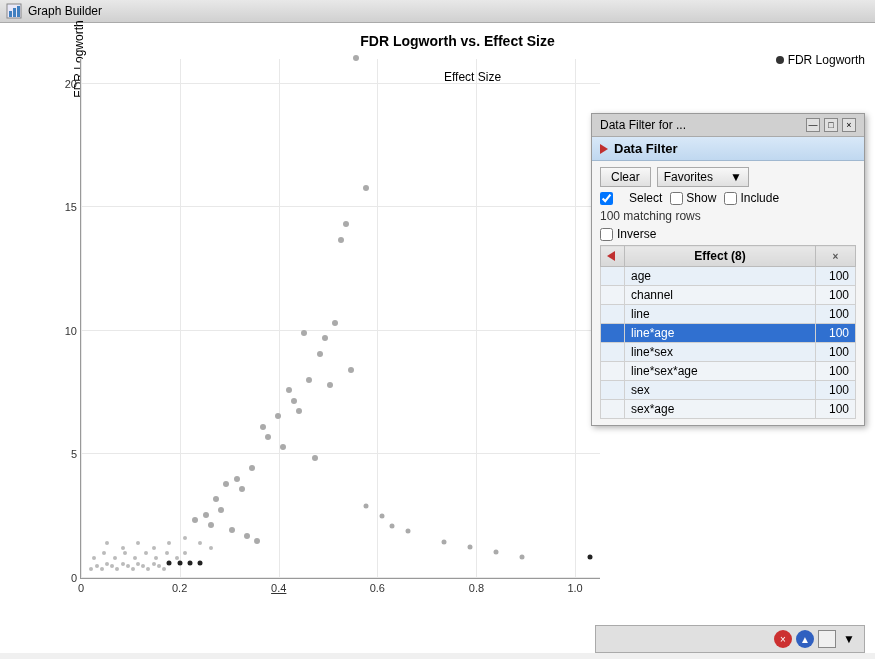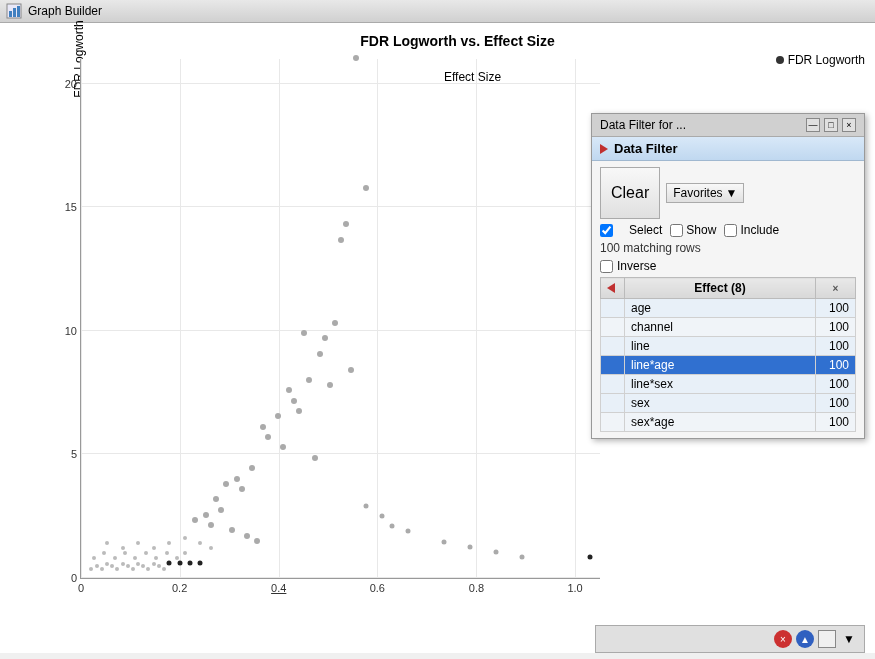--- a/index.html
+++ b/index.html
@@ -179,36 +179,36 @@
     }
 
     .filter-row {
       display: flex;
       align-items: center;
       gap: 6px;
       margin-bottom: 4px;
     }
 
     .btn-clear {
-      padding: 16px 10px;
+      padding: 2px 10px;
       background: linear-gradient(to bottom, #f8f8f8, #e0e0e0);
       border: 1px solid #aaa;
       cursor: pointer;
-      font-size: 16px;
+      font-size: 12px;
     }
 
     .btn-favorites {
       padding: 2px 6px;
       background: linear-gradient(to bottom, #f8f8f8, #e0e0e0);
       border: 1px solid #aaa;
       cursor: pointer;
       font-size: 12px;
       display: flex;
       align-items: center;
-      gap: 3px;
+      gap: 17px;
     }
 
     .checkbox-row {
       display: flex;
       align-items: center;
       gap: 8px;
       font-size: 12px;
     }
 
     .matching-rows {
@@ -547,20 +547,25 @@
             <tr class="row-selected">
       <td></td>
       <td>line*age</td>
       <td class="col-count">100</td>
     </tr>
             <tr class="row-normal">
       <td></td>
       <td>line*sex</td>
       <td class="col-count">100</td>
     </tr>
+            <tr class="row-alt">
+      <td></td>
+      <td>line*sex*age</td>
+      <td class="col-count">100</td>
+    </tr>
             <tr class="row-normal">
       <td></td>
       <td>sex</td>
       <td class="col-count">100</td>
     </tr>
             <tr class="row-alt">
       <td></td>
       <td>sex*age</td>
       <td class="col-count">100</td>
     </tr>

